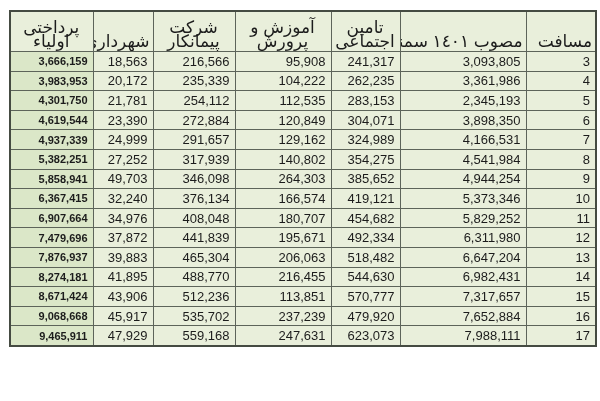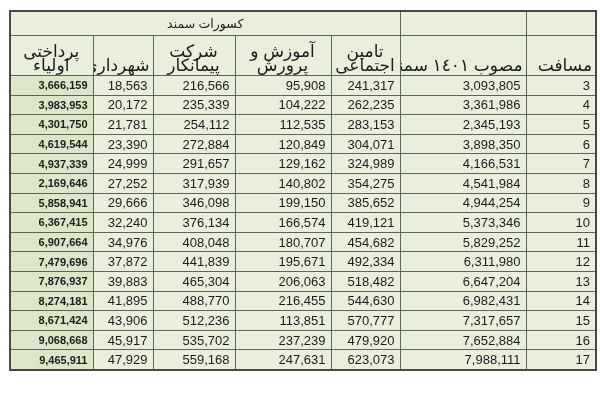--- a/index.html
+++ b/index.html
@@ -82,25 +82,20 @@
     <colgroup>
       <col style="width:70px">
       <col style="width:126px">
       <col style="width:69px">
       <col style="width:96px">
       <col style="width:82px">
       <col style="width:60px">
       <col style="width:83px">
     </colgroup>
     <thead>
-      <tr class="title-row">
-        <td></td>
-        <td></td>
-        <td class="title-cell" colspan="5">کسورات سمند</td>
-      </tr>
       <tr class="header-row">
         <th class="h-right">مسافت</th>
         <th class="h-right">مصوب ١٤٠١ سمند</th>
         <th class="h-center">
           <span class="wrapbox">تامین اجتماعی</span>
         </th>
         <th class="h-center">
           <span class="wrapbox" style="max-width:70px">آموزش و پرورش</span>
         </th>
         <th class="h-center">
@@ -158,29 +153,29 @@
       <td class="cell">24,999</td>
       <td class="cell parents">4,937,339</td>
     </tr>
         <tr>
       <td class="cell dist">8</td>
       <td class="cell">4,541,984</td>
       <td class="cell">354,275</td>
       <td class="cell">140,802</td>
       <td class="cell">317,939</td>
       <td class="cell">27,252</td>
-      <td class="cell parents">2,169,646</td>
+      <td class="cell parents">5,382,251</td>
     </tr>
         <tr>
       <td class="cell dist">9</td>
       <td class="cell">4,944,254</td>
       <td class="cell">385,652</td>
-      <td class="cell">199,150</td>
+      <td class="cell">264,303</td>
       <td class="cell">346,098</td>
-      <td class="cell">29,666</td>
+      <td class="cell">49,703</td>
       <td class="cell parents">5,858,941</td>
     </tr>
         <tr>
       <td class="cell dist">10</td>
       <td class="cell">5,373,346</td>
       <td class="cell">419,121</td>
       <td class="cell">166,574</td>
       <td class="cell">376,134</td>
       <td class="cell">32,240</td>
       <td class="cell parents">6,367,415</td>

